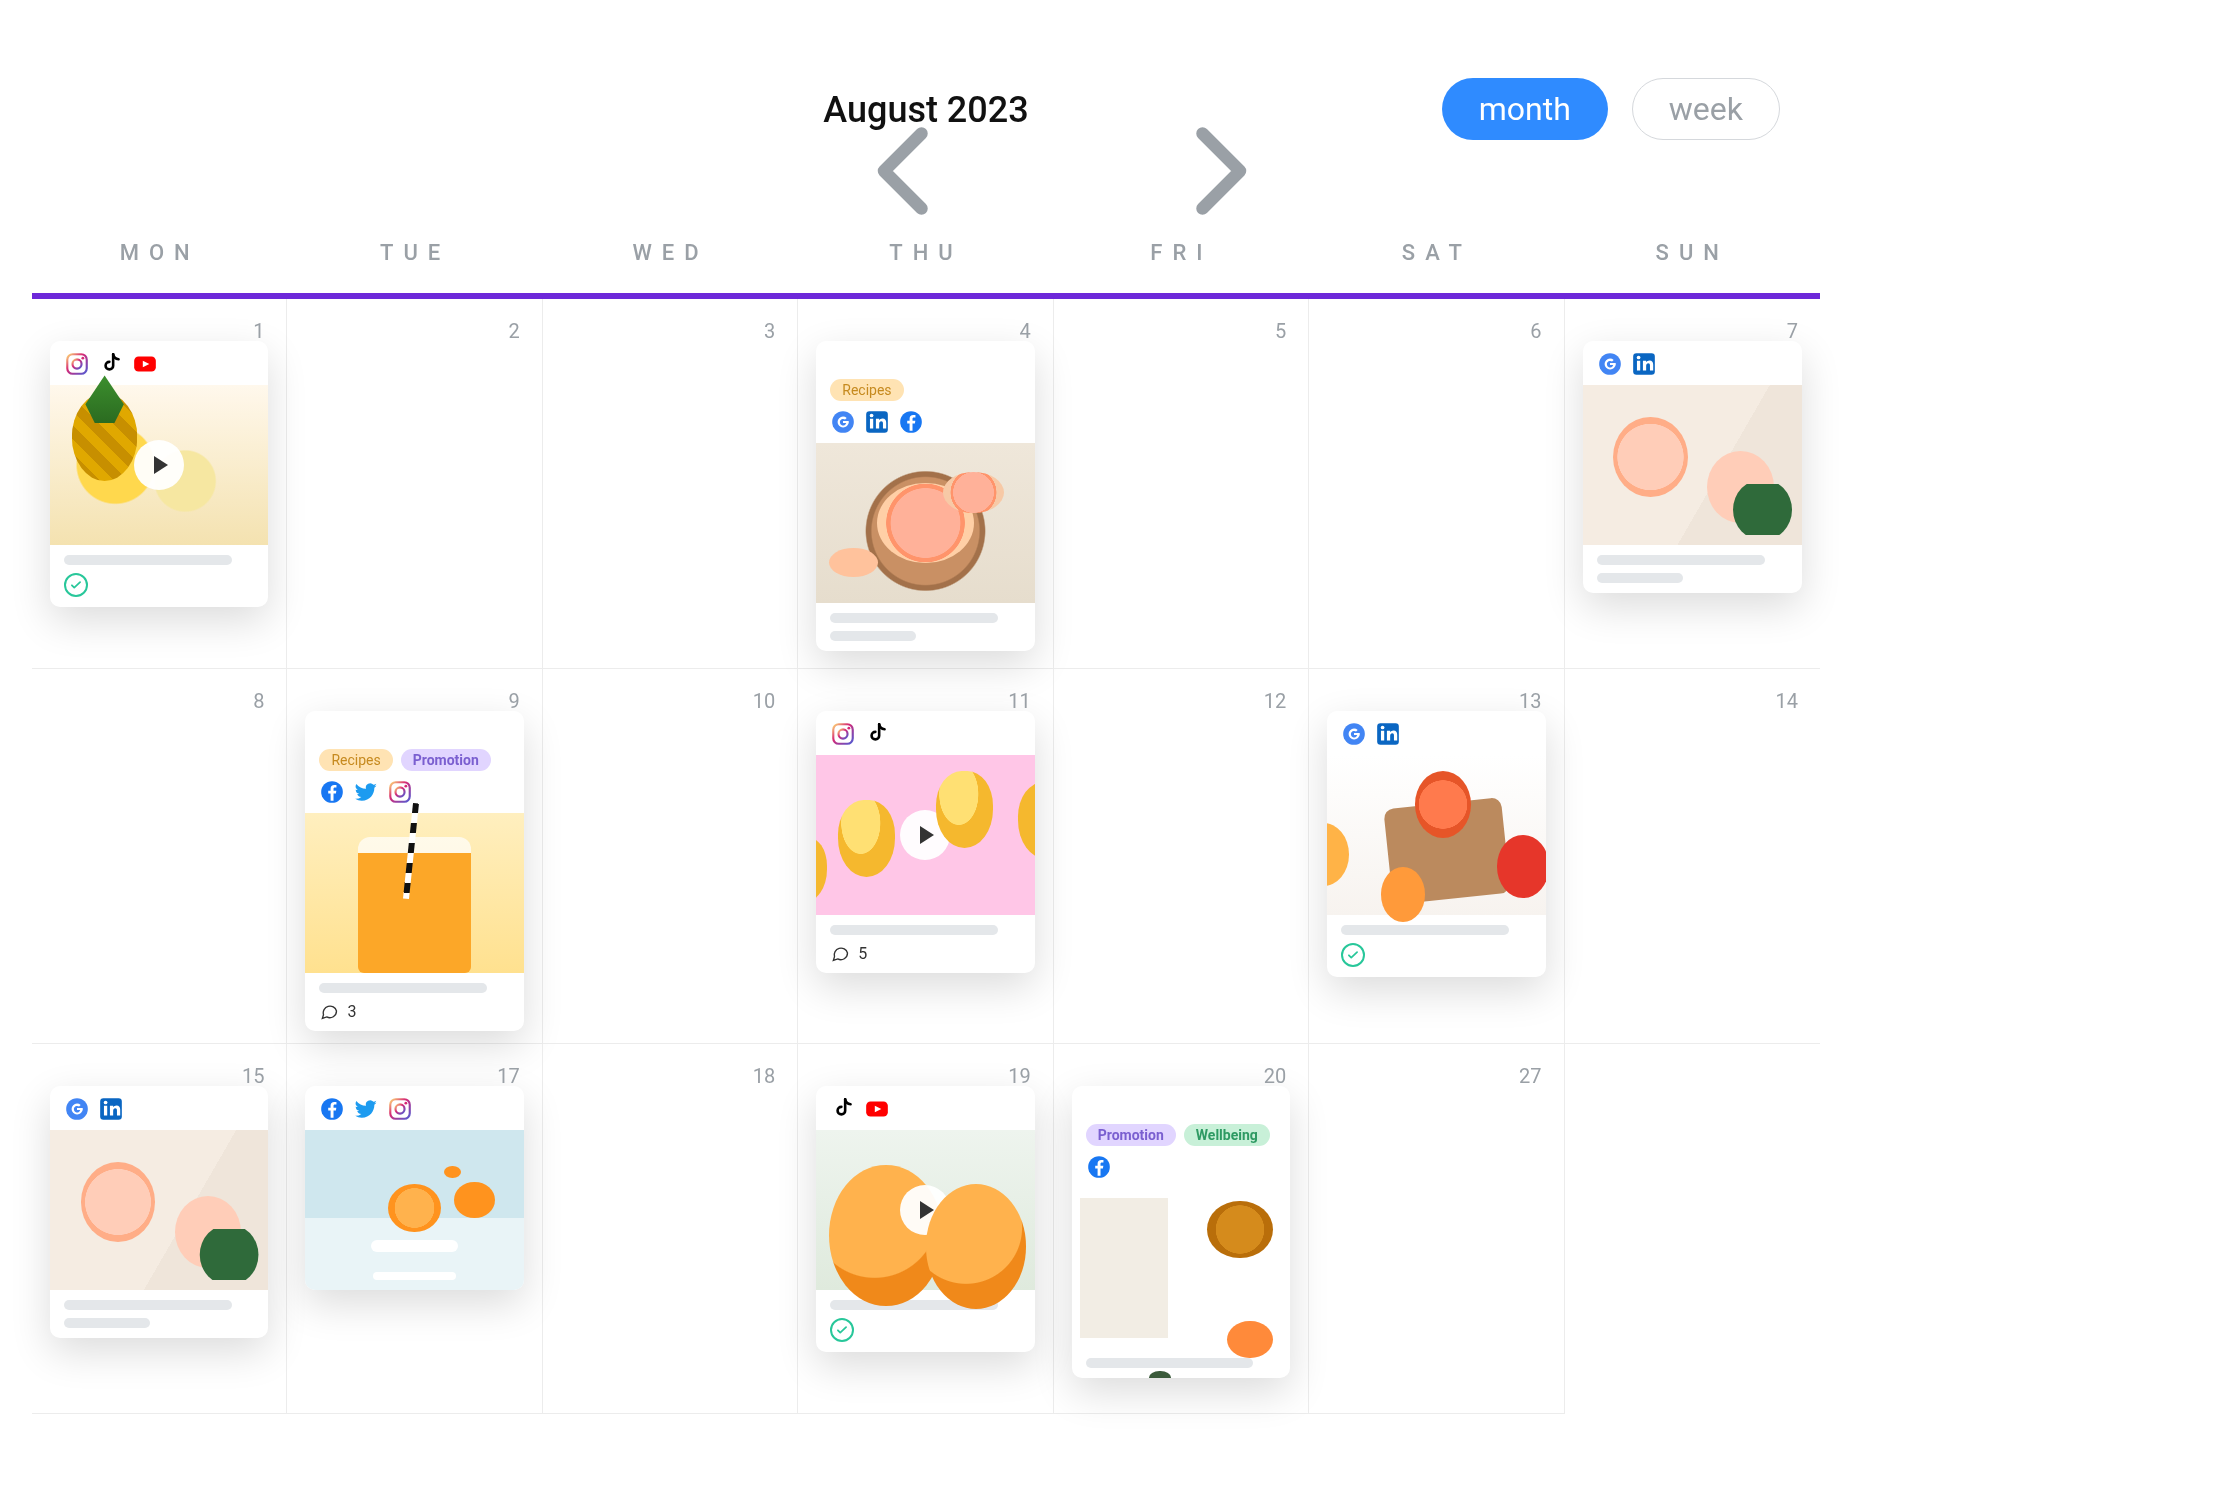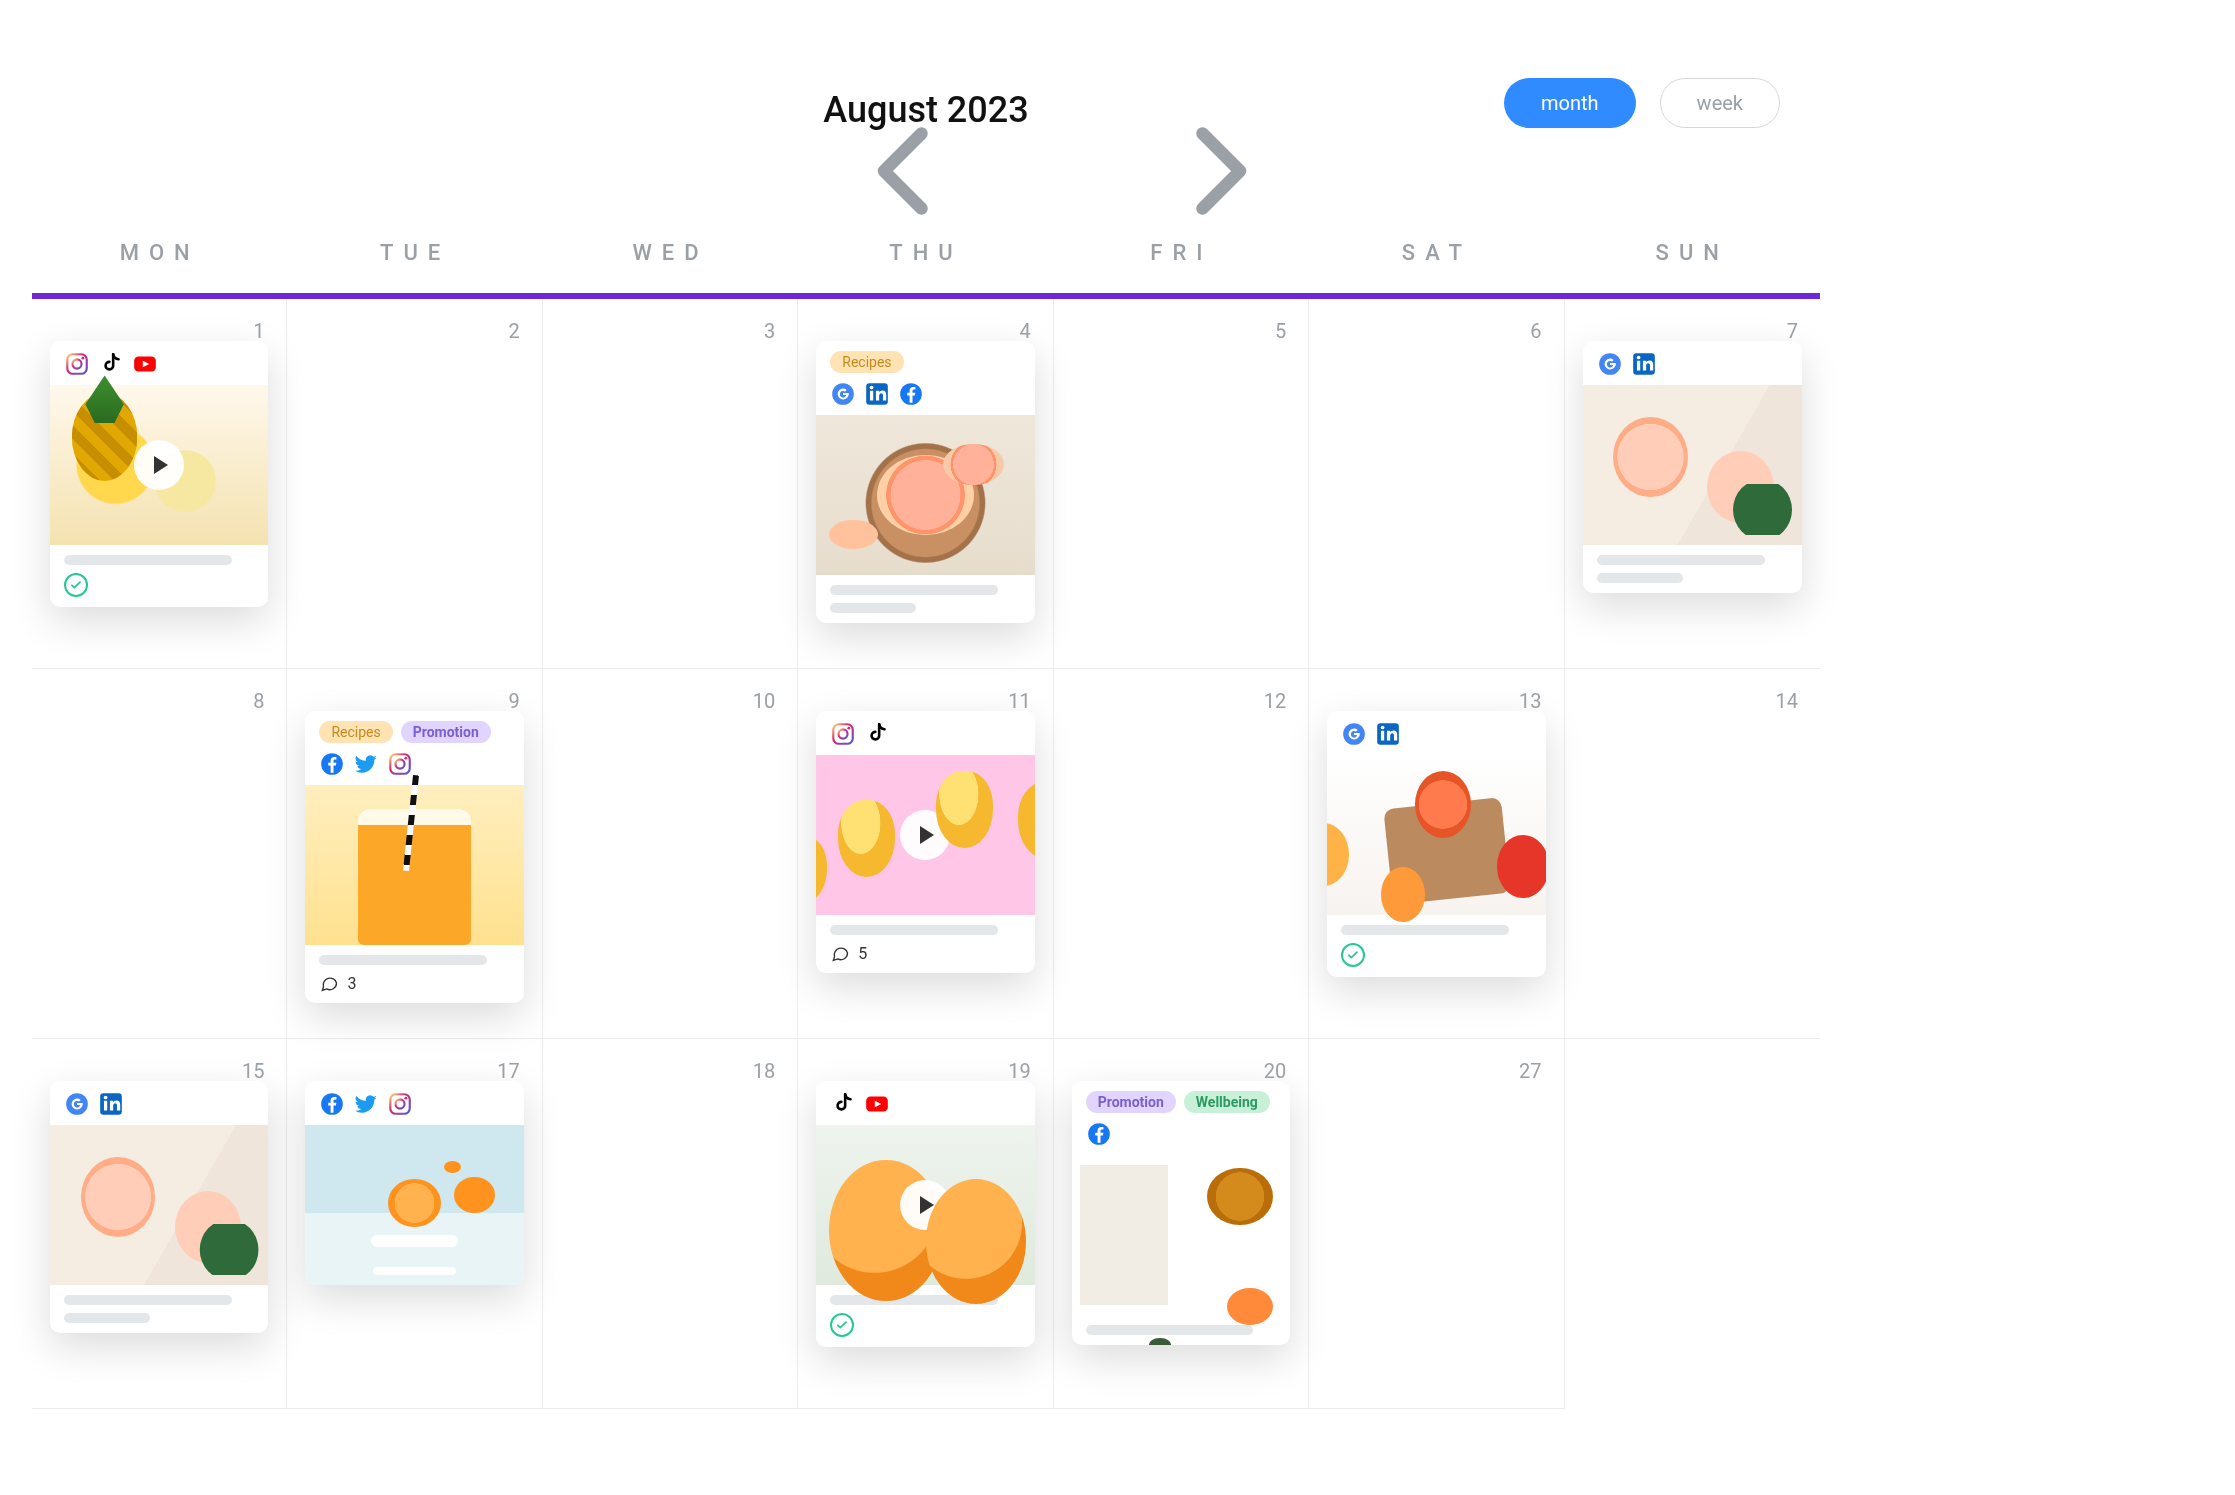--- a/index.html
+++ b/index.html
@@ -3,31 +3,31 @@
 <meta charset="utf-8">
 <style>
   * { box-sizing: border-box; margin: 0; padding: 0; }
   html, body { width: 2235px; height: 1495px; font-family: -apple-system, BlinkMacSystemFont, "Segoe UI", Roboto, Helvetica, Arial, sans-serif; background: #fff; color: #111; }
   .page { width: 1860px; height: 1495px; padding: 60px 40px 0 32px; position: relative; }
   .header { display: flex; align-items: center; justify-content: center; position: relative; height: 100px; margin-bottom: 80px; }
   .nav { display: flex; align-items: center; gap: 36px; }
   .arrow { width: 28px; height: 28px; color: #9aa0a6; cursor: pointer; }
   .title { font-size: 36px; font-weight: 500; color: #111; }
   .view-toggle { position: absolute; right: 40px; top: 18px; display: flex; gap: 24px; align-items: center; }
-  .pill { padding: 14px 36px; border-radius: 999px; font-size: 20px; line-height: 1; cursor: pointer; border: 1px solid transparent; }
+  .pill { padding: 14px 36px; border-radius: 999px; font-size: 32px; line-height: 1; cursor: pointer; border: 1px solid transparent; }
   .pill.active { background: #2f8bff; color: #fff; }
   .pill.inactive { background: #fff; color: #9aa0a6; border-color: #d5d8dc; }
   .weekdays { display: grid; grid-template-columns: repeat(7, 1fr); text-align: center; color: #9aa0a6; letter-spacing: 10px; font-size: 22px; font-weight: 500; padding-bottom: 28px; border-bottom: 6px solid #6d28d9; }
   .grid { display: grid; grid-template-columns: repeat(7, 1fr); }
   .cell { border-right: 1px solid #ececec; border-bottom: 1px solid #ececec; min-height: 370px; position: relative; padding: 12px; }
   .cell:nth-child(7n) { border-right: none; }
   .daynum { position: absolute; top: 20px; right: 22px; font-size: 20px; color: #9aa0a6; }
   .card { background: #fff; border-radius: 10px; box-shadow: 0 14px 40px rgba(0,0,0,0.14); margin: 30px 6px 0 6px; overflow: hidden; display: flex; flex-direction: column; }
   .card-top { padding: 10px 14px 8px 14px; display: flex; flex-direction: column; gap: 8px; }
-  .tags { display: flex; gap: 8px; flex-wrap: wrap; }
+  .tags { display: flex; gap: 8px; flex-wrap: wrap; margin-top: 28px; }
   .tag { font-size: 14px; padding: 3px 12px; border-radius: 999px; display: inline-block; }
   .tag.recipes { background: #ffe3b3; color: #c68a1f; }
   .tag.promotion { background: #e1d5ff; color: #7a5fd0; font-weight: bold; }
   .tag.wellbeing { background: #c8f0d8; color: #2e9a63; font-weight: bold; }
   .icons { display: flex; gap: 8px; align-items: center; }
   .icon { width: 26px; height: 26px; border-radius: 6px; display:grid; place-items:center; }
   .icon svg { width: 100%; height: 100%; }
   .thumb { width: 100%; flex: 1; min-height: 160px; position: relative; }
   .play { position: absolute; left: 50%; top: 50%; transform: translate(-50%,-50%); width: 50px; height: 50px; background: rgba(255,255,255,0.95); border-radius: 50%; display: grid; place-items: center; }
   .play::after { content: ""; display:block; width:0; height:0; border-left: 14px solid #333; border-top: 9px solid transparent; border-bottom: 9px solid transparent; margin-left: 4px; }

